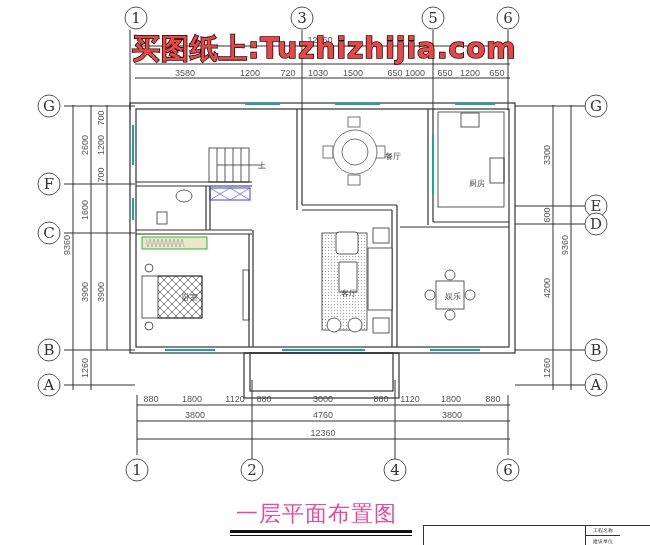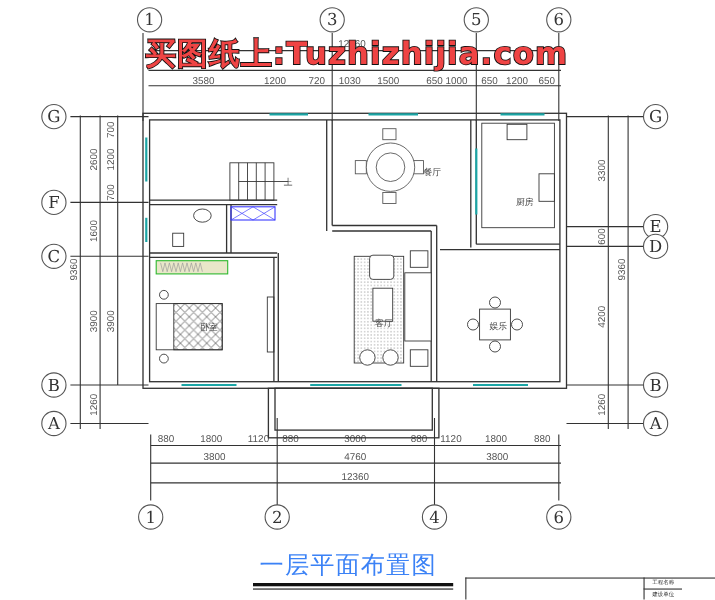--- a/index.html
+++ b/index.html
@@ -2,21 +2,21 @@
 <html><head>
 <meta charset="utf-8">
 <style>
   html, body { margin:0; padding:0; background:#ffffff; }
   body { width:650px; height:545px; position:relative; overflow:hidden; font-family:"DejaVu Sans", sans-serif; }
   #plan { position:absolute; left:0; top:0; }
   .dim { font-family:"Liberation Sans", sans-serif; font-size:9px; fill:#555; }
   .axis-lbl { font-family:"DejaVu Serif", serif; font-size:15px; fill:#333; }
   .room { font-family:"DejaVu Sans", sans-serif; font-size:8px; fill:#444; }
   .watermark { position:absolute; left:132px; top:30px; font-family:"DejaVu Sans", sans-serif; font-weight:bold; font-size:28px; letter-spacing:1px; color:#ef4444; -webkit-text-stroke:1.6px #111; paint-order:stroke fill; white-space:nowrap; }
-  .title { position:absolute; left:236px; top:499px; font-family:"DejaVu Sans", sans-serif; font-size:22px; color:#3b82f6; letter-spacing:1px; }
+  .title { position:absolute; left:236px; top:499px; font-family:"DejaVu Sans", sans-serif; font-size:22px; color:#ec4899; letter-spacing:1px; }
   .title-rule1 { position:absolute; left:230px; top:530px; width:182px; height:3px; background:#111; }
   .title-rule2 { position:absolute; left:230px; top:535px; width:182px; height:1px; background:#111; }
   .tb { position:absolute; left:423px; top:525px; width:227px; height:20px; border-top:1px solid #333; border-left:1px solid #333; }
   .tb-cell1 { position:absolute; left:585px; top:525px; width:34px; height:10px; border-left:1px solid #333; border-bottom:1px solid #333; font-size:5px; line-height:10px; text-align:center; color:#333; }
   .tb-cell2 { position:absolute; left:585px; top:536px; width:34px; height:10px; border-left:1px solid #333; font-size:5px; line-height:10px; text-align:center; color:#333; }
 </style>
 </head>
 <body>
 
 <svg id="plan" width="650" height="545" viewBox="0 0 650 545">

